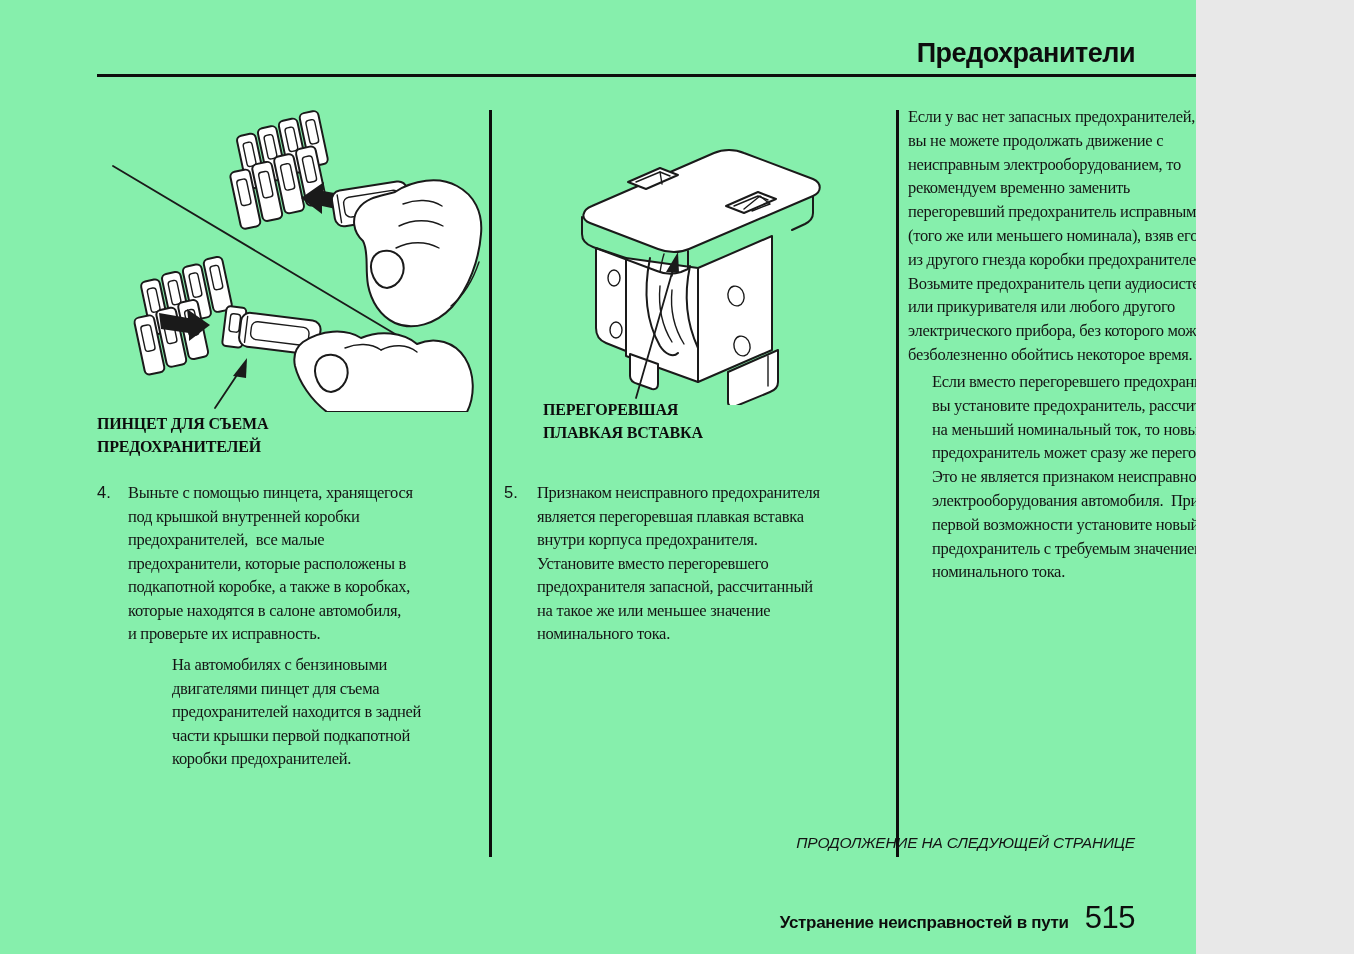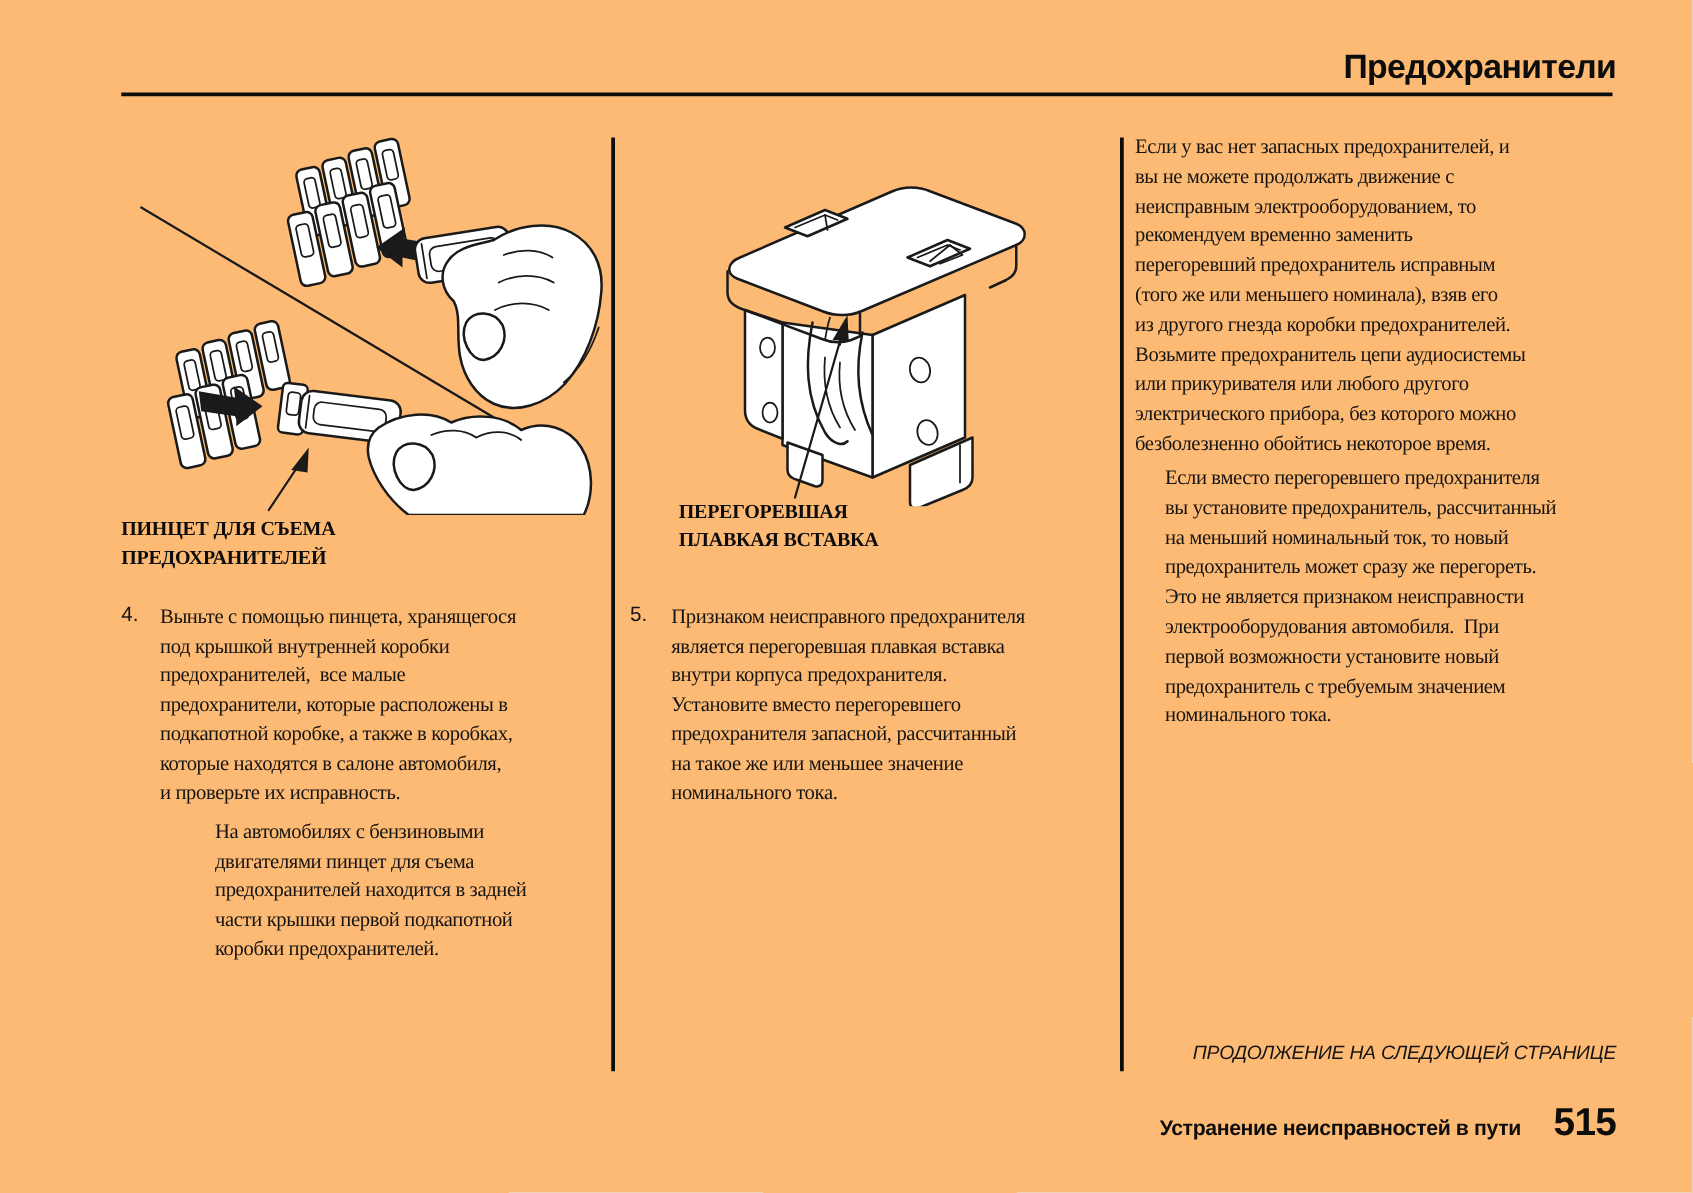--- a/index.html
+++ b/index.html
@@ -1,19 +1,19 @@
 <!DOCTYPE html>
 <html><head>
 <meta charset="utf-8">
 <style>
   html,body{margin:0;padding:0;background:#e8e8e8;}
   .page{
     position:relative;
-    width:1354px;height:954px;
-    background:#fdba74;
+    width:1196px;height:954px;
+    background:#86efac;
     overflow:hidden;
     font-family:"Liberation Sans", sans-serif;
     color:#111;
   }
   .abs{position:absolute;}
   .pre{white-space:pre;font-family:Liberation Serif, serif;}
   .body-text{
     font-size:16.5px;
     line-height:23.5px;
     letter-spacing:-0.3px;
@@ -49,33 +49,34 @@
   .continuation-note{
     font-size:15.5px;
     font-style:italic;
     letter-spacing:-0.2px;
     color:#141414;
     text-align:right;
   }
   .footer-group{
     display:flex;
     align-items:baseline;
-    gap:26px;
+    gap:16px;
   }
   .footer-section{
     font-size:17px;
     font-weight:bold;
     letter-spacing:-0.3px;
     color:#0d0d0d;
   }
   .footer-page-number{
     font-size:31px;
-    font-weight:bold;
+    font-weight:normal;
     letter-spacing:-0.5px;
     color:#0d0d0d;
+    margin-top:20px;
   }
   svg .ln{fill:none;stroke:#1a1a1a;stroke-width:2;stroke-linejoin:round;stroke-linecap:round;}
   svg .ln-thin{fill:none;stroke:#1a1a1a;stroke-width:1.4;stroke-linejoin:round;stroke-linecap:round;}
   svg .wh{fill:#ffffff;stroke:#1a1a1a;stroke-width:2;stroke-linejoin:round;}
   svg .blk{fill:#1a1a1a;stroke:none;}
 </style>
 </head>
 <body>
 
 <div class="page">

